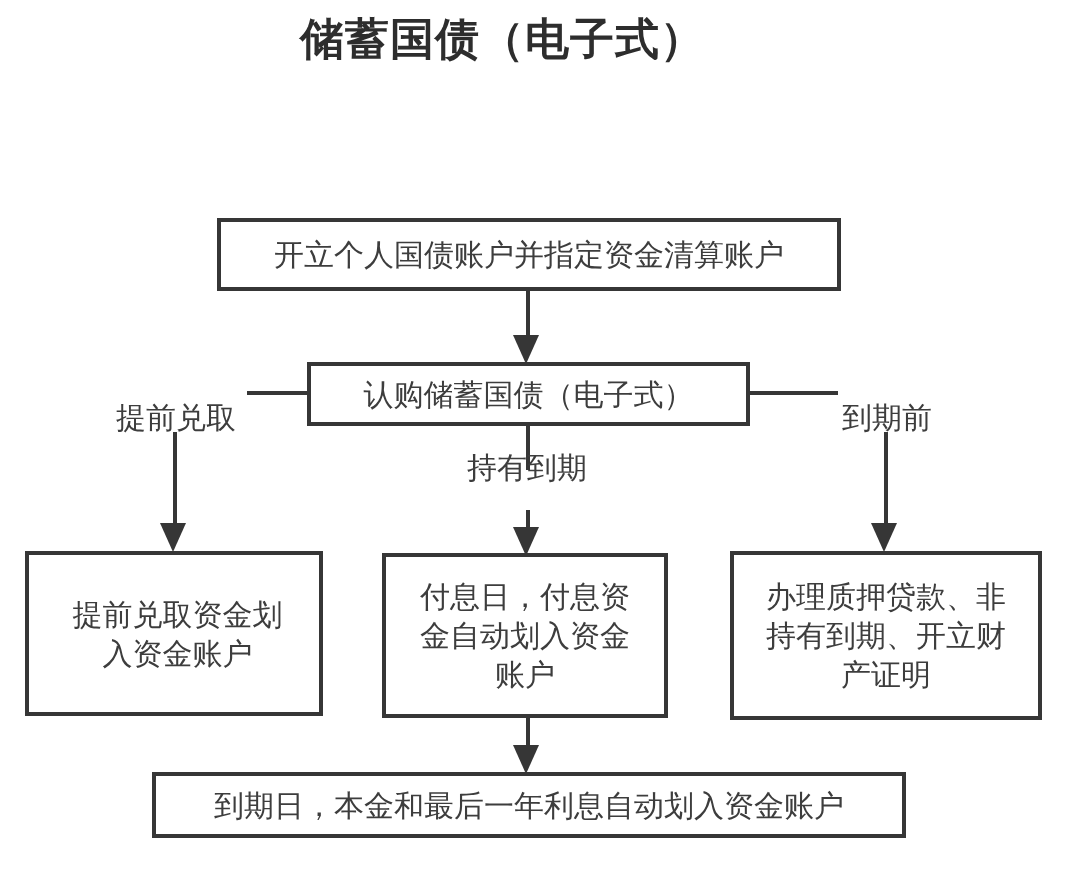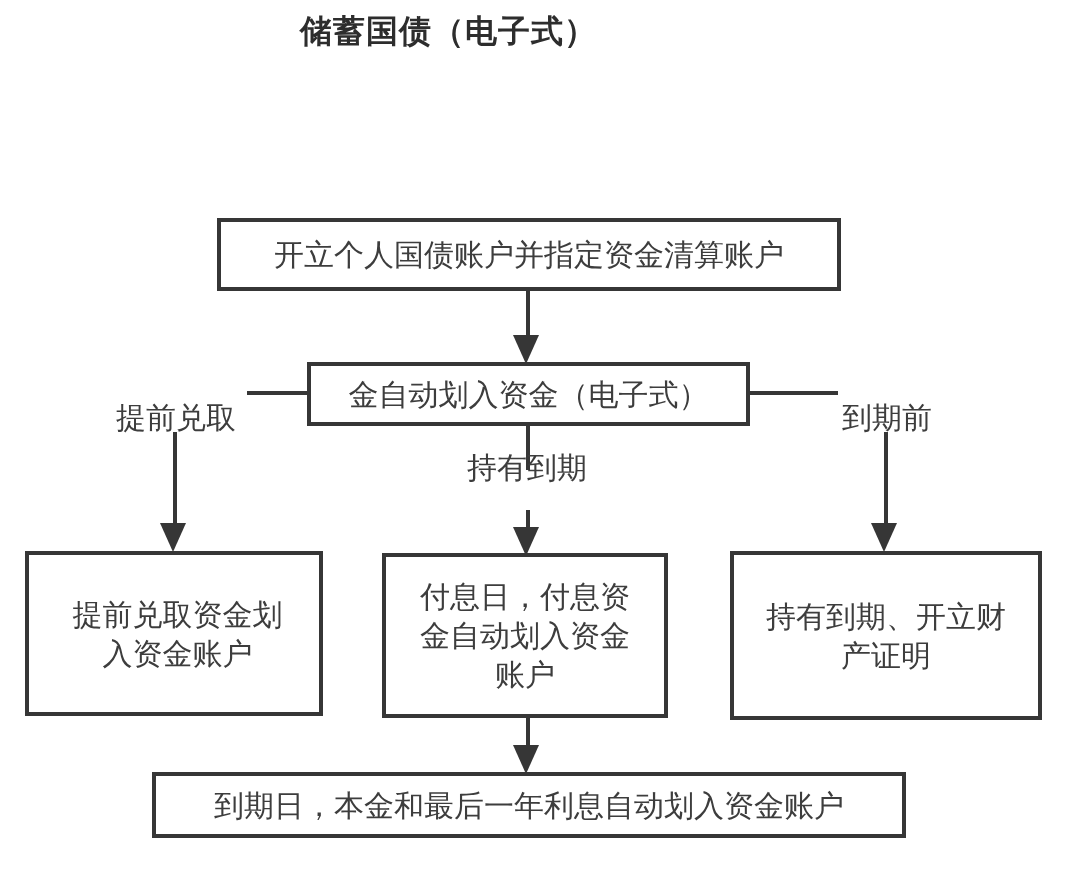--- a/index.html
+++ b/index.html
@@ -13,21 +13,21 @@
     position:relative;
     width:1080px;height:875px;
     background:var(--background);
     font-family:"Liberation Sans","DejaVu Sans",sans-serif;
     overflow:hidden;
   }
   .diagram-title{
     position:absolute;
     left:300px;top:10px;
     margin:0;
-    font-size:32px;
+    font-size:44px;
     font-weight:700;
     letter-spacing:1px;
     color:var(--title);
     white-space:nowrap;
   }
   .box{
     position:absolute;
     box-sizing:border-box;
     border:4px solid var(--line);
     background:var(--background);
@@ -69,21 +69,21 @@
   <h1 class="diagram-title">储蓄国债（电子式）</h1>
 
   <div class="box" style="left:217px;top:218px;width:624px;height:73px;">
     <div class="box-line">开立个人国债账户并指定资金清算账户</div>
   </div>
 
   <div class="vline" style="left:526px;top:291px;height:47px;"></div>
   <div class="arrowhead-down" style="left:513px;top:335px;"></div>
 
   <div class="box" style="left:307px;top:362px;width:443px;height:64px;">
-    <div class="box-line">金自动划入资金（电子式）</div>
+    <div class="box-line">认购储蓄国债（电子式）</div>
   </div>
 
   <div class="hline" style="left:247px;top:391px;width:60px;"></div>
   <div class="branch-label" style="left:116px;top:398px;">提前兑取</div>
   <div class="vline" style="left:173px;top:432px;height:94px;"></div>
   <div class="arrowhead-down" style="left:160px;top:523px;"></div>
 
   <div class="vline" style="left:526px;top:426px;height:44px;"></div>
   <div class="branch-label" style="left:427px;top:448px;width:200px;text-align:center;">持有到期</div>
   <div class="vline" style="left:526px;top:510px;height:20px;"></div>
@@ -99,20 +99,21 @@
     <div class="box-line">入资金账户</div>
   </div>
 
   <div class="box" style="left:382px;top:553px;width:286px;height:165px;">
     <div class="box-line">付息日，付息资</div>
     <div class="box-line">金自动划入资金</div>
     <div class="box-line">账户</div>
   </div>
 
   <div class="box" style="left:730px;top:551px;width:312px;height:169px;">
+    <div class="box-line">办理质押贷款、非</div>
     <div class="box-line">持有到期、开立财</div>
     <div class="box-line">产证明</div>
   </div>
 
   <div class="vline" style="left:526px;top:718px;height:30px;"></div>
   <div class="arrowhead-down" style="left:513px;top:745px;"></div>
 
   <div class="box" style="left:152px;top:772px;width:754px;height:66px;">
     <div class="box-line">到期日，本金和最后一年利息自动划入资金账户</div>
   </div>

